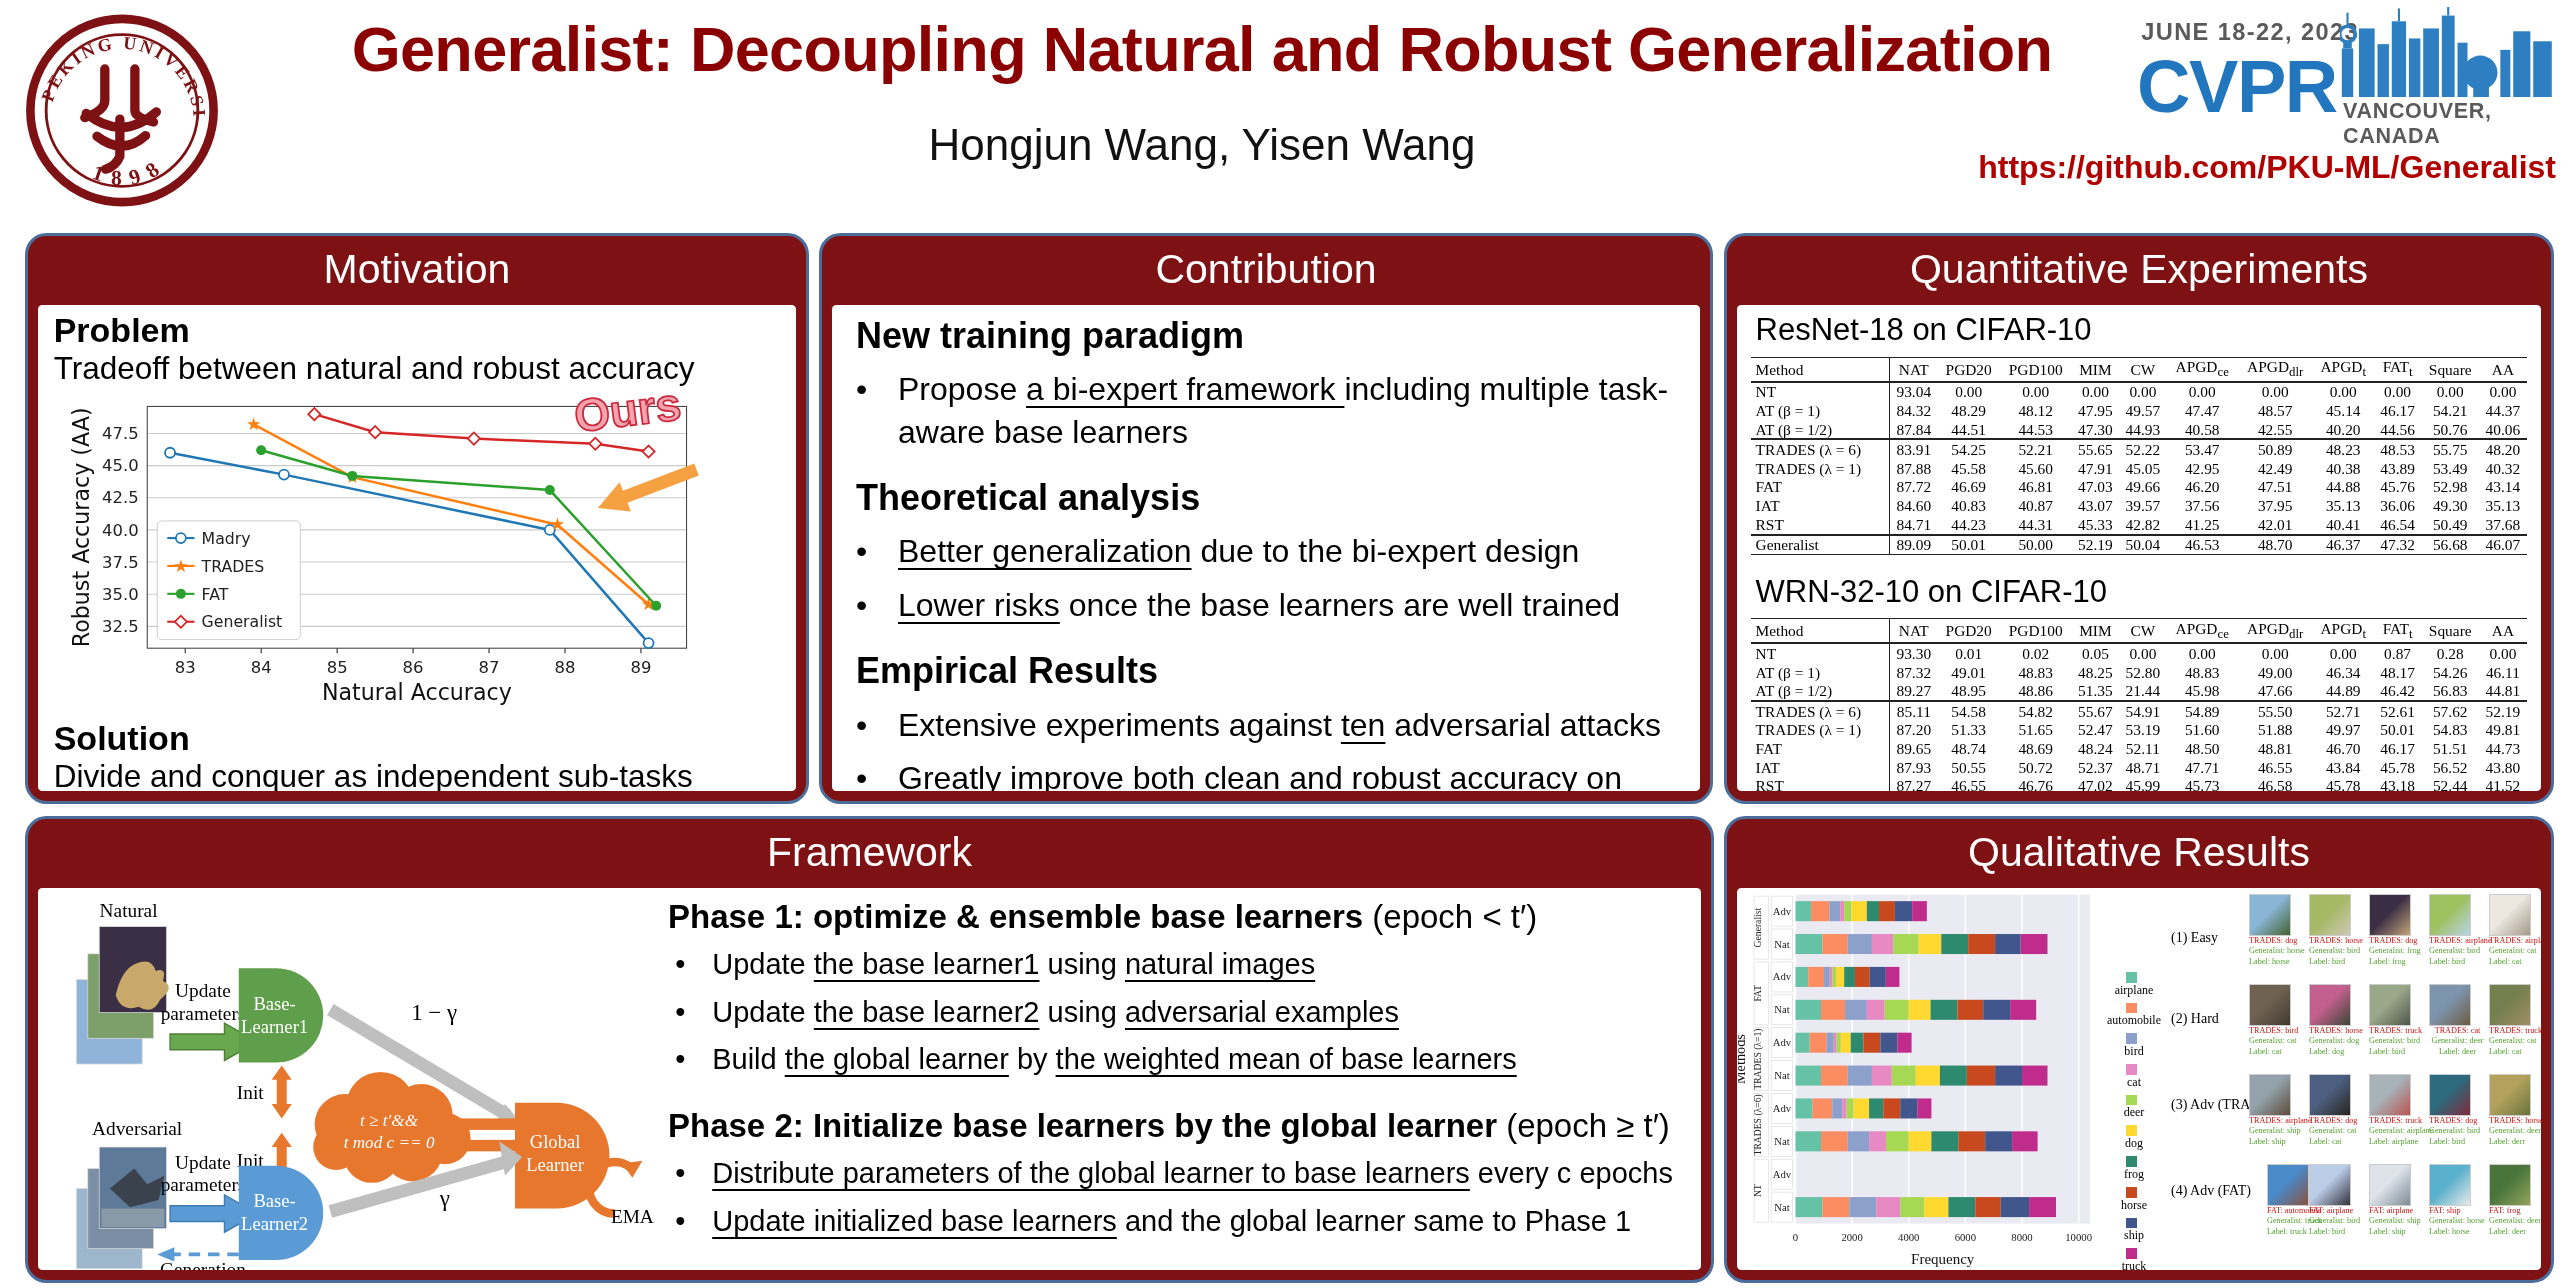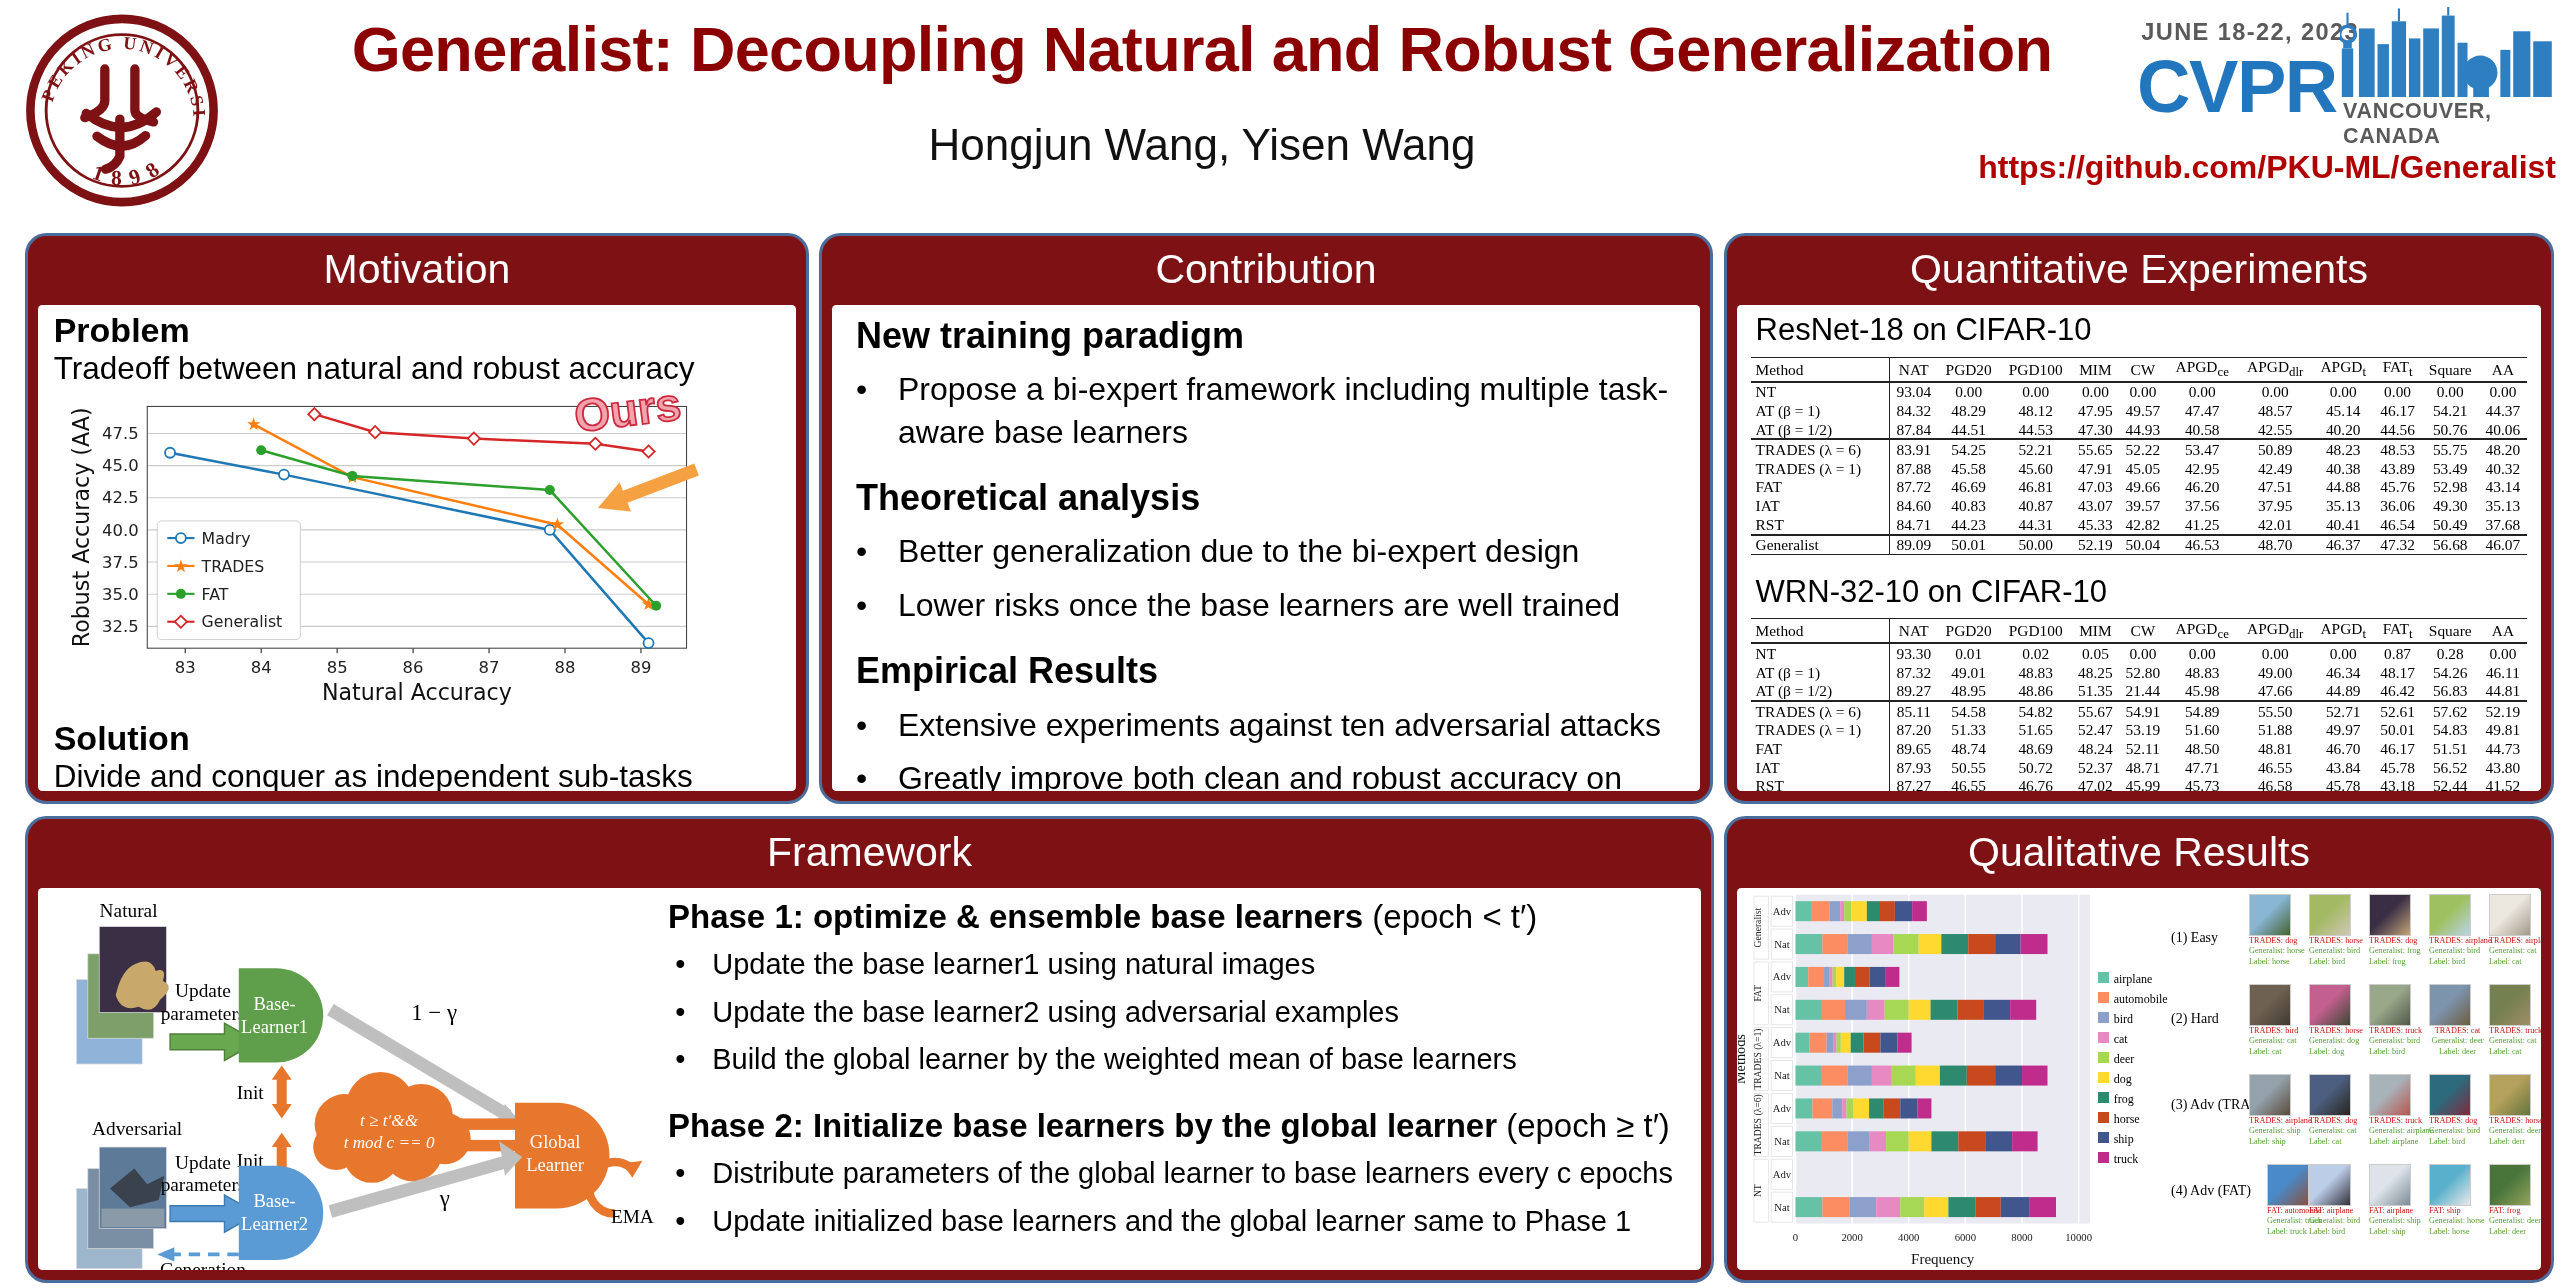--- a/index.html
+++ b/index.html
@@ -28,40 +28,40 @@
   .m-head{font-size:34px;font-weight:bold;color:#000;}
   .m-text{font-size:31.5px;color:#000;margin-top:0;}
   #mot-problem{left:15.7px;top:5.7px;}
   #mot-solution{left:15.7px;top:414px;}
   
   #contrib-sections{left:24px;top:10px;right:21.5px;}
   .c-head{font-size:36px;font-weight:bold;margin-top:24px;}
   .c-head:first-child{margin-top:0;}
   .bullet{display:flex;font-size:32px;line-height:1.32;margin-top:11.4px;}
   .bullet .dot{width:42px;flex:none;}
-  .u{text-decoration-thickness:2.1px;text-underline-offset:5.7px;}
+  .u{text-decoration:underline;text-decoration-thickness:2.1px;text-underline-offset:5.7px;}
   
   .tbl-caption{font-size:31px;color:#000;margin:7.2px 0 8.6px 4.3px;}
   .qtable{width:100%;border-collapse:collapse;font-family:Liberation Serif, serif;font-size:15.4px;color:#000;}
   .qtable th,.qtable td{padding:0.7px 1.4px;text-align:center;line-height:1.12;font-weight:normal;white-space:nowrap;}
   .qtable th{border-top:1.8px solid #222;border-bottom:2.9px double #222;}
   .qtable .mcol{text-align:left;border-right:1.4px solid #222;width:132px;padding-left:4.3px;}
   .qtable tr.gend td{border-bottom:2.9px double #222;}
   .qtable tr.final td{border-bottom:1.8px solid #222;}
   .b{font-weight:bold;}
   #quant-body-inner{left:14.3px;top:0px;right:14.3px;}
   
   .ph-head{font-size:33px;margin-top:0;}
   .ph-bullet{display:flex;font-size:29px;line-height:1.3;margin-top:10px;}
   .ph-bullet .dot{width:37px;flex:none;text-align:left;padding-left:7.2px;}
   #phase1{left:630px;top:10px;width:1038px;position:absolute;}
   #phase2{left:630px;top:219px;width:1045px;position:absolute;}
   
   #qual-legend{left:361px;top:84px;width:72px;}
-  .lg-item{display:flex;align-items:flex-start;margin-bottom:5px;font-family:"Liberation Serif",serif;font-size:12px;}
+  .lg-item{display:flex;align-items:center;margin-bottom:5px;font-family:"Liberation Serif",serif;font-size:12px;flex-direction:column;}
   .lg-sw{width:10.7px;height:10.7px;margin-right:5px;flex:none;}
   #qual-ann{left:434px;top:0px;width:93px;}
   .ann{position:absolute;font-family:"Liberation Serif",serif;font-size:14px;white-space:nowrap;}
   #qual-grid{left:512px;top:5.7px;width:296px;}
   .thumb-cell{position:absolute;width:57px;}
   .thumb{width:40px;height:40px;border:0.7px solid #ccc;}
   .cap{font-family:"Liberation Serif",serif;font-size:8.2px;line-height:1.3;white-space:nowrap;}
   .cap.r{color:#cc1111;}
   .cap.g{color:#55a030;}
 </style>

